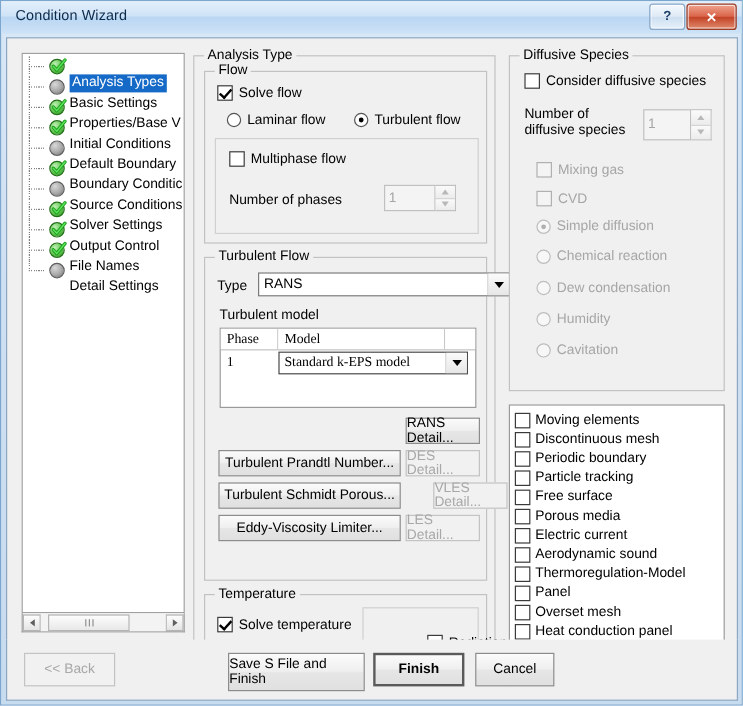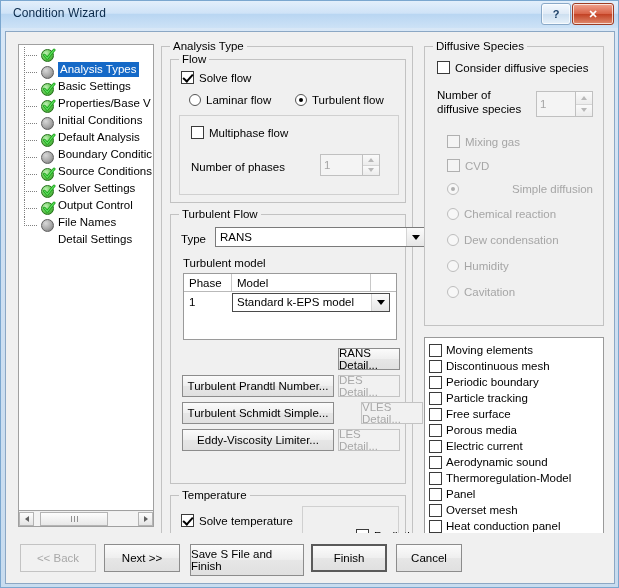--- a/index.html
+++ b/index.html
@@ -165,21 +165,21 @@
     display:flex;align-items:center;justify-content:center;
   }
   .tri-dn{width:0;height:0;border-left:4px solid transparent;border-right:4px solid transparent;border-top:5px solid #000;}
   .btn{
     border:1px solid #8c8c8c;box-sizing:border-box;
     background:linear-gradient(to bottom,#fbfbfb 0%,#efefef 48%,#e6e6e6 52%,#e0e0e0 100%);
     font-size:11.5px;color:#000;display:flex;align-items:center;justify-content:center;
     cursor:default;
   }
   .btn.dis{color:#a8a8a8;border-color:#c3c3c3;background:#f1f1f1;}
-  .btn.def{border:2px solid #5a5a5a;}
+  .btn.def{border:2px solid #5a5a5a;font-weight:bold;}
   
   .tbl{position:absolute;background:#fff;border:1px solid #9a9a9a;box-sizing:border-box;}
   .thead{display:flex;height:17px;border-bottom:1px solid #b9b9b9;}
   .th{
     font-size:11.5px;color:#000;display:flex;align-items:center;padding-left:5px;
     border-right:1px solid #c8c8c8;box-sizing:border-box;
     background:#fff;
   }
   .trow2{display:flex;height:20px;align-items:center;}
   .td{font-size:11.5px;color:#000;display:flex;align-items:center;padding-left:5px;box-sizing:border-box;}
@@ -246,21 +246,21 @@
                 <path d="M1.5 7.2 L4.6 10.6 L12 1.6" stroke="#5fe05f" stroke-width="1.3" fill="none" stroke-linecap="round" stroke-linejoin="round"></path>
               </svg>
             </span>
             <span class="tlabel">Initial Conditions</span>
           </div>
           <div class="trow">
             <span class="tdots"></span>
             <span class="ticon">
               <span class="ball"></span>
             </span>
-            <span class="tlabel">Default Analysis</span>
+            <span class="tlabel">Default Boundary</span>
           </div>
           <div class="trow">
             <span class="tdots"></span>
             <span class="ticon ok">
               <span class="ball"></span>
               <svg class="chk" viewBox="0 0 14 14">
                 <path d="M1.5 7.2 L4.6 10.6 L12 1.6" stroke="#19a019" stroke-width="3" fill="none" stroke-linecap="round" stroke-linejoin="round"></path>
                 <path d="M1.5 7.2 L4.6 10.6 L12 1.6" stroke="#5fe05f" stroke-width="1.3" fill="none" stroke-linecap="round" stroke-linejoin="round"></path>
               </svg>
             </span>
@@ -378,21 +378,21 @@
         <div class="lbl" style="position:absolute;left:10px;top:18px;">Type</div>
         <div class="combo" style="position:absolute;left:44px;top:12px;width:210px;height:20px;">
           <span class="cval">RANS</span>
           <span class="carrow">
               <span class="tri-dn"></span>
             </span>
         </div>
 
         <div class="lbl" style="position:absolute;left:12px;top:42px;">Turbulent model</div>
 
-        <div class="tbl" style="left:12px;top:58px;width:214px;height:67px;">
+        <div class="tbl" style="left:12px;top:58px;width:214px;height:67px;font-family:Liberation Serif, serif;">
           <div class="thead">
             <div class="th" style="width:48px;">Phase</div>
             <div class="th" style="width:139px;">Model</div>
             <div class="th" style="flex:1;border-right:none;"></div>
           </div>
           <div class="trow2">
             <div class="td" style="width:48px;">1</div>
             <div class="combo" style="width:158px;height:19px;border-color:#4a4a4a;">
               <span class="cval">Standard k-EPS model</span>
               <span class="carrow">
@@ -401,21 +401,21 @@
             </div>
           </div>
         </div>
 
         <div class="btn" style="position:absolute;left:167px;top:133px;width:62px;height:22px;">RANS Detail...</div>
         <div class="btn dis" style="position:absolute;left:167px;top:160px;width:62px;height:22px;">DES Detail...</div>
         <div class="btn dis" style="position:absolute;left:167px;top:187px;width:62px;height:22px;margin-left:23px;">VLES Detail...</div>
         <div class="btn dis" style="position:absolute;left:167px;top:214px;width:62px;height:22px;">LES Detail...</div>
 
         <div class="btn" style="position:absolute;left:11px;top:160px;width:152px;height:22px;">Turbulent Prandtl Number...</div>
-        <div class="btn" style="position:absolute;left:11px;top:187px;width:152px;height:22px;">Turbulent Schmidt Simple...</div>
+        <div class="btn" style="position:absolute;left:11px;top:187px;width:152px;height:22px;">Turbulent Schmidt Porous...</div>
         <div class="btn" style="position:absolute;left:11px;top:214px;width:152px;height:22px;">Eddy-Viscosity Limiter...</div>
       </div>
 
       <div class="gb" style="left:8px;top:448px;width:236px;height:50px;">
         <div class="gbt">Temperature</div>
         <div class="cb" style="position:absolute;left:10px;top:18px;">
           <span class="cbbox on"></span>
           <span>Solve temperature</span>
         </div>
         <div class="sub" style="left:131px;top:10px;width:97px;height:32px;">
@@ -451,21 +451,21 @@
 
       <div class="cb" style="position:absolute;left:22px;top:88px;">
         <span class="cbbox dis"></span>
         <span class="dis-txt">Mixing gas</span>
       </div>
       <div class="cb" style="position:absolute;left:22px;top:112px;">
         <span class="cbbox dis"></span>
         <span class="dis-txt">CVD</span>
       </div>
 
-      <div class="rb" style="position:absolute;left:22px;top:136px;gap:48px;">
+      <div class="rb" style="position:absolute;left:22px;top:136px;">
         <span class="rbbox on dis"></span>
         <span class="dis-txt">Simple diffusion</span>
       </div>
       <div class="rb" style="position:absolute;left:22px;top:161px;">
         <span class="rbbox dis"></span>
         <span class="dis-txt">Chemical reaction</span>
       </div>
       <div class="rb" style="position:absolute;left:22px;top:187px;">
         <span class="rbbox dis"></span>
         <span class="dis-txt">Dew condensation</span>
@@ -534,19 +534,18 @@
             <span class="cbbox"></span>
             <span class="lbl">Solidification/Melting</span>
           </div>
         </div>
     </div>
 
   </div>
 
   <div class="bottombar">
     <div class="btn dis" style="position:absolute;left:14px;top:11px;width:76px;height:28px;">&lt;&lt; Back</div>
-    <div class="btn" style="position:absolute;left:98px;top:11px;width:76px;height:28px;">Next &gt;&gt;</div>
     <div class="btn" style="position:absolute;left:184px;top:11px;width:114px;height:32px;">Save S File and Finish</div>
     <div class="btn def" style="position:absolute;left:305px;top:11px;width:76px;height:28px;">Finish</div>
     <div class="btn" style="position:absolute;left:390px;top:11px;width:66px;height:28px;">Cancel</div>
   </div>
 
 </div>
 
 </body></html>

